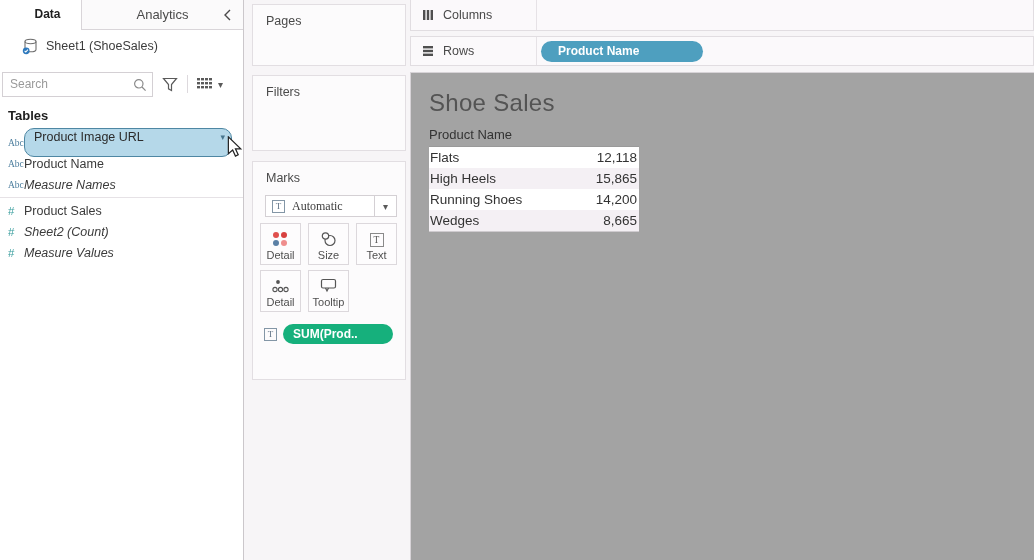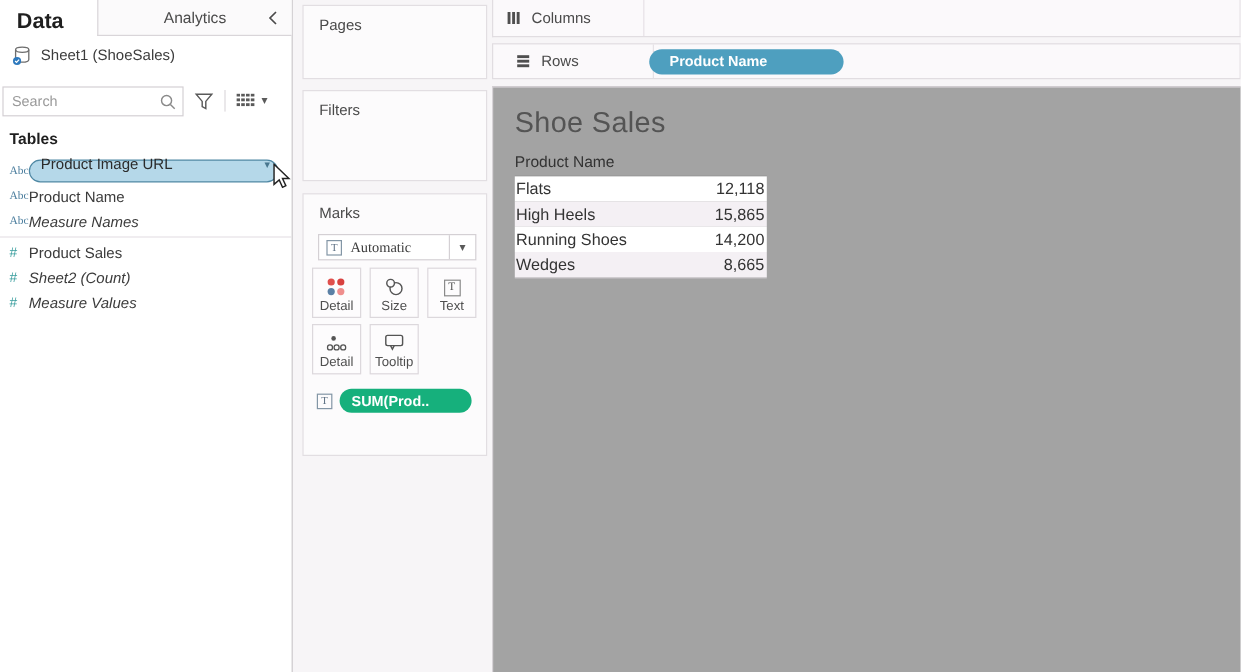--- a/index.html
+++ b/index.html
@@ -2,44 +2,44 @@
 <html><head>
 <meta charset="utf-8">
 <style>
   html,body{margin:0;padding:0;background:#fff;}
   *{box-sizing:border-box;font-family:"Liberation Sans",sans-serif;}
   .app{position:relative;width:1034px;height:560px;background:#f7f5f7;overflow:hidden;color:#3c3c3c;}
 
   
   .left-pane{position:absolute;left:0;top:0;width:244px;height:560px;background:#fff;border-right:1px solid #cbc7cb;}
   .tab-bar{position:absolute;left:0;top:0;width:100%;height:30px;display:flex;}
-  .tab-data{width:81px;background:#fff;font-weight:bold;font-size:18px;color:#1f1f1f;padding:7px 0 0 14px;}
+  .tab-data{width:81px;background:#fff;font-weight:bold;font-size:12px;color:#1f1f1f;padding:7px 0 0 14px;text-align:center;}
   .tab-analytics{flex:1;background:#fbfafb;border-left:1px solid #d9d5d9;border-bottom:1px solid #d9d5d9;
     font-size:13px;color:#4a4a4a;display:flex;align-items:center;justify-content:center;position:relative;}
   .collapse-btn{position:absolute;right:8px;top:8px;width:14px;height:14px;cursor:pointer;}
-  .ds-row{position:absolute;left:0;top:31px;width:100%;height:30px;display:flex;align-items:center;padding-left:10px;}
+  .ds-row{position:absolute;left:0;top:31px;width:100%;height:30px;display:flex;align-items:center;padding-left:22px;}
   .ds-label{font-size:12.5px;color:#3c3c3c;margin-left:7px;}
   .search-row{position:absolute;left:2px;top:71px;width:221px;height:26px;display:flex;align-items:center;}
   .search-box{position:relative;width:166px;height:25px;border:1px solid #d4d0d4;background:#fff;}
   .search-box input{border:0;outline:none;width:140px;height:23px;font-size:12px;color:#3c3c3c;padding:0 0 0 7px;background:transparent;}
   .search-box input::placeholder{color:#9a9a9a;}
   .search-mag{position:absolute;right:5px;top:5px;}
   .icon-btn{margin-left:9px;display:flex;align-items:center;}
   .mini-divider{width:1px;height:18px;background:#ddd9dd;margin-left:9px;}
   .caret{font-size:10px;color:#5a5a5a;margin-left:5px;}
   .tables-header{position:absolute;left:8px;top:108px;font-size:13px;font-weight:bold;color:#1f1f1f;}
   .field-list{position:absolute;left:0;top:132px;width:100%;}
   .field-row{height:21px;display:flex;align-items:center;cursor:pointer;}
   .ficon{width:24px;padding-left:8px;font-size:9.5px;flex:none;}
   .ficon.dim{color:#4c7e9e;font-family:Liberation Serif, serif;}
   .ficon.meas{color:#3a9e9e;font-size:11.5px;}
   .fname{font-size:12.5px;color:#3b3b3b;white-space:nowrap;}
   .fname.it{font-style:italic;}
   .list-divider{height:1px;background:#e6e2e6;margin:2px 0;}
-  .fpill{display:flex;align-items:center;justify-content:space-between;width:208px;height:19px;
+  .fpill{display:flex;align-items:center;justify-content:space-between;width:208px;height:29px;
     background:#b5d8e9;border:1px solid #4e87a3;border-radius:10px;padding:0 6px 12px 9px;}
   .fpill .fname{color:#2b2b2b;}
   .pill-caret{font-size:9px;color:#48768e;}
 
   
   .mid-pane{position:absolute;left:246px;top:0;width:162px;height:560px;}
   .card{position:absolute;left:6px;width:154px;background:#fcfbfc;border:1px solid #e2dee2;}
   .card-label{font-size:12.5px;color:#4a4a4a;padding:9px 0 0 13px;}
   .card-pages{top:4px;height:62px;}
   .card-filters{top:75px;height:76px;}
@@ -60,21 +60,21 @@
   .tbox{width:14px;height:14px;border:1px solid #8a8a8a;color:#555;font-size:9.5px;line-height:12px;text-align:center;
     font-family:"Liberation Serif",serif;}
   .pill-row{position:absolute;left:11px;top:162px;display:flex;align-items:center;}
   .pill-green{margin-left:6px;width:110px;height:20px;border-radius:10px;background:#16b07c;color:#fff;
     font-size:12px;font-weight:bold;line-height:20px;padding-left:10px;cursor:pointer;white-space:nowrap;overflow:hidden;}
 
   
   .right-area{position:absolute;left:410px;top:0;width:624px;height:560px;}
   .shelf{position:absolute;left:0;width:624px;background:#fbf9fb;border:1px solid #e1dde1;display:flex;align-items:center;}
   .shelf-cols{top:0;height:31px;border-top:0;}
-  .shelf-rows{top:36px;height:30px;padding-left:8px;}
+  .shelf-rows{top:36px;height:30px;}
   .shelf-labelzone{width:126px;height:100%;border-right:1px solid #e6e2e6;display:flex;align-items:center;padding-left:11px;}
   .shelf-name{font-size:12.5px;color:#4a4a4a;margin-left:9px;}
   .rows-pill{position:absolute;left:130px;top:4px;width:162px;height:21px;border-radius:11px;background:#4e9fbf;
     color:#fff;font-size:12px;font-weight:bold;line-height:21px;padding-left:17px;cursor:pointer;}
   .view{position:absolute;left:0;top:72px;width:624px;height:488px;background:#a3a3a3;border:1px solid #d7d3d7;border-right:0;border-bottom:0;}
   .view-title{position:absolute;left:18px;top:16px;font-size:24px;font-weight:300;color:#545454;letter-spacing:0.3px;}
   .crosstab{position:absolute;left:18px;top:54px;width:210px;}
   .ct-header{font-size:13px;color:#333;height:20px;border-bottom:1px solid #999;}
   .trow{display:flex;height:21px;align-items:center;font-size:13.5px;color:#333;}
   .trow:nth-child(odd){background:#f4f0f4;}  

